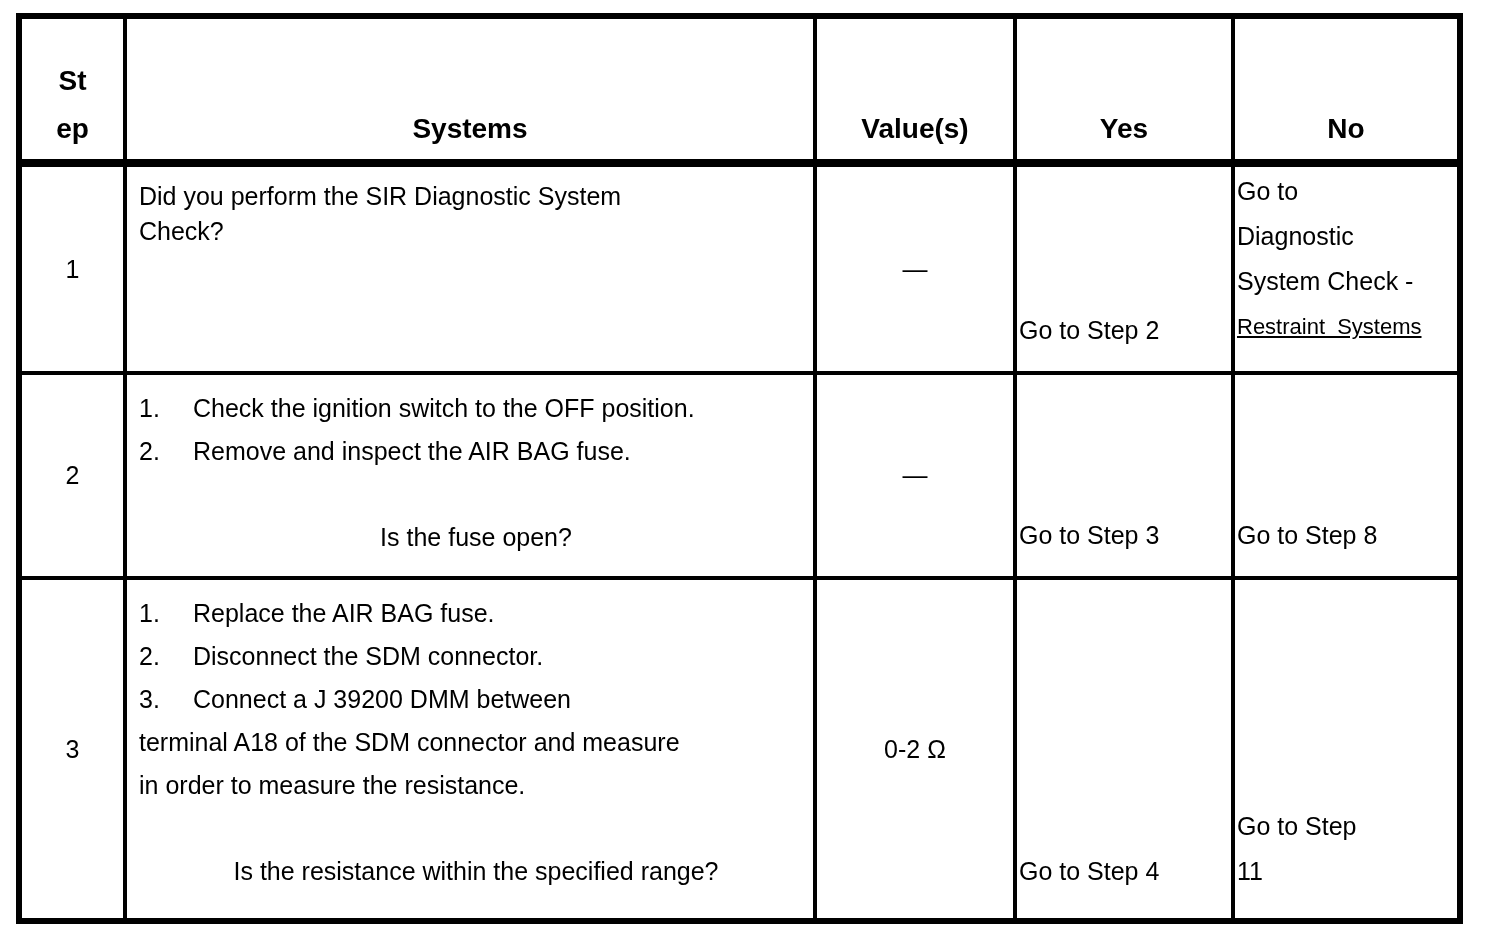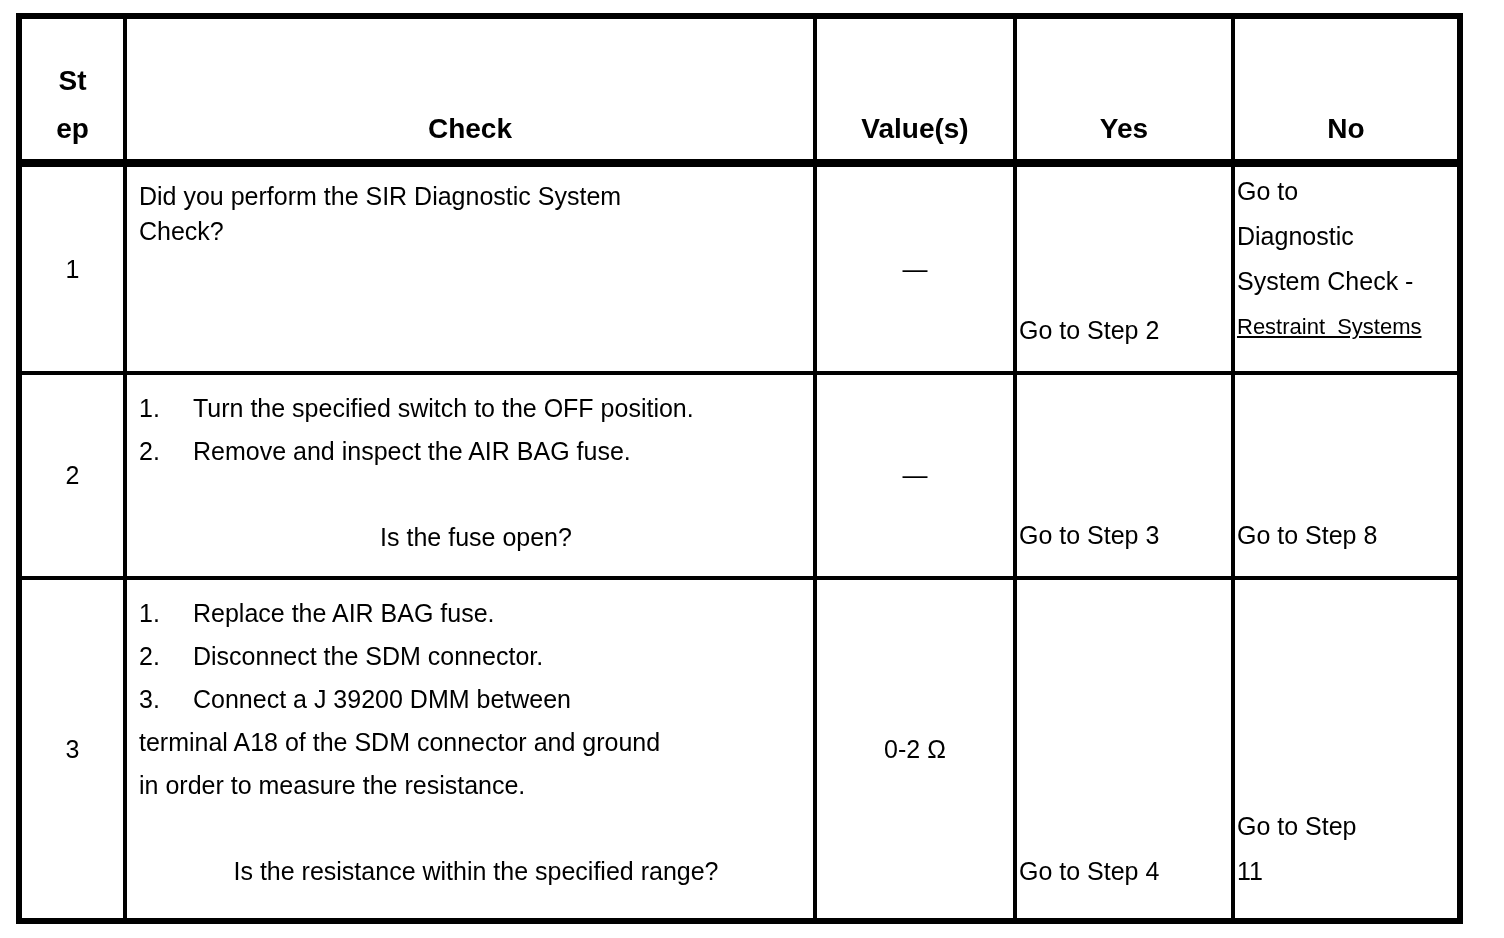--- a/index.html
+++ b/index.html
@@ -60,21 +60,21 @@
         <col class="c3">
         <col class="c4">
         <col class="c5">
     </colgroup>
     <thead>
       <tr>
         <th class="h-step">
           <div>St</div>
           <div>ep</div>
         </th>
-        <th>Check</th>
+        <th>Systems</th>
         <th>Value(s)</th>
         <th>Yes</th>
         <th>No</th>
       </tr>
     </thead>
     <tbody>
         <tr class="row row-1">
           <td class="c-step">1</td>
           <td class="c-action">
             <div class="al plain">Did you perform the SIR Diagnostic System</div>
@@ -87,40 +87,40 @@
           <td class="c-no">
             <div class="cl ">Go to</div>
             <div class="cl ">Diagnostic</div>
             <div class="cl ">System Check -</div>
             <div class="cl small">Restraint Systems</div>
           </td>
         </tr>
         <tr class="row row-2">
           <td class="c-step">2</td>
           <td class="c-action">
-            <div class="al numbered"><span class="num">1.</span><span>Turn the specified switch to the OFF position.</span></div>
+            <div class="al numbered"><span class="num">1.</span><span>Check the ignition switch to the OFF position.</span></div>
             <div class="al numbered"><span class="num">2.</span><span>Remove and inspect the AIR BAG fuse.</span></div>
             <div class="al blank"></div>
             <div class="al question">Is the fuse open?</div>
           </td>
           <td class="c-value">—</td>
           <td class="c-yes">
             <div class="cl ">Go to Step 3</div>
           </td>
           <td class="c-no">
             <div class="cl ">Go to Step 8</div>
           </td>
         </tr>
         <tr class="row row-3">
           <td class="c-step">3</td>
           <td class="c-action">
             <div class="al numbered"><span class="num">1.</span><span>Replace the AIR BAG fuse.</span></div>
             <div class="al numbered"><span class="num">2.</span><span>Disconnect the SDM connector.</span></div>
             <div class="al numbered"><span class="num">3.</span><span>Connect a J 39200 DMM between</span></div>
-            <div class="al plain">terminal A18 of the SDM connector and ground</div>
+            <div class="al plain">terminal A18 of the SDM connector and measure</div>
             <div class="al plain">in order to measure the resistance.</div>
             <div class="al blank"></div>
             <div class="al question">Is the resistance within the specified range?</div>
           </td>
           <td class="c-value">0-2 Ω</td>
           <td class="c-yes">
             <div class="cl ">Go to Step 4</div>
           </td>
           <td class="c-no">
             <div class="cl ">Go to Step</div>

